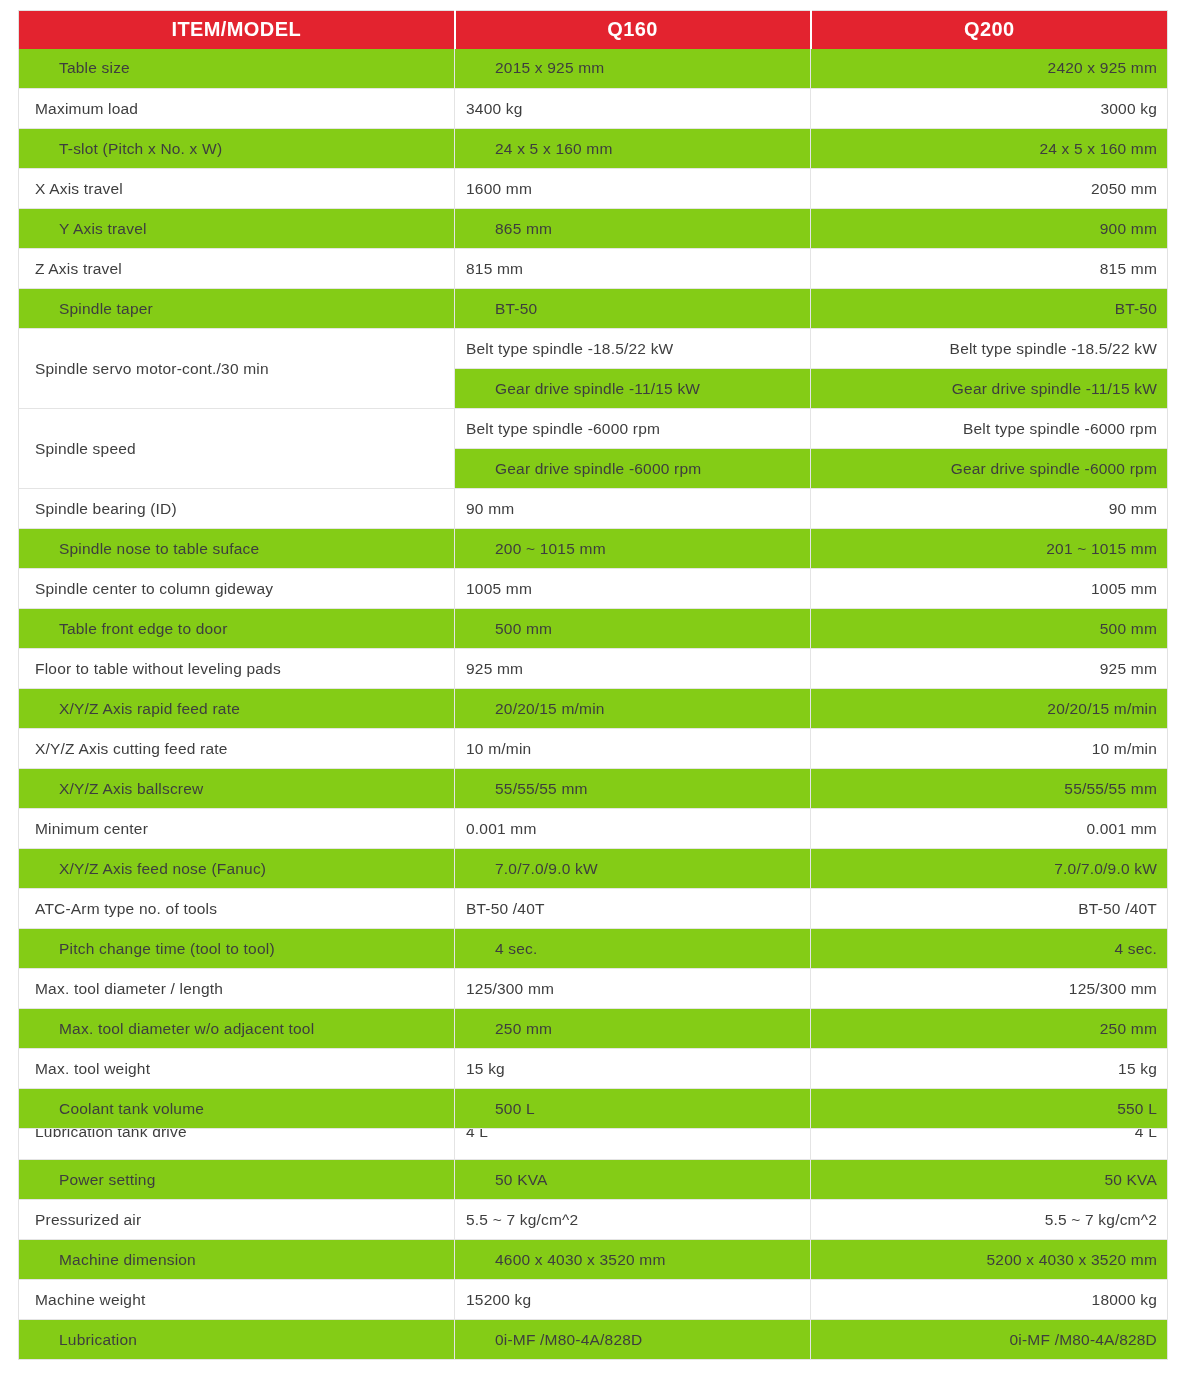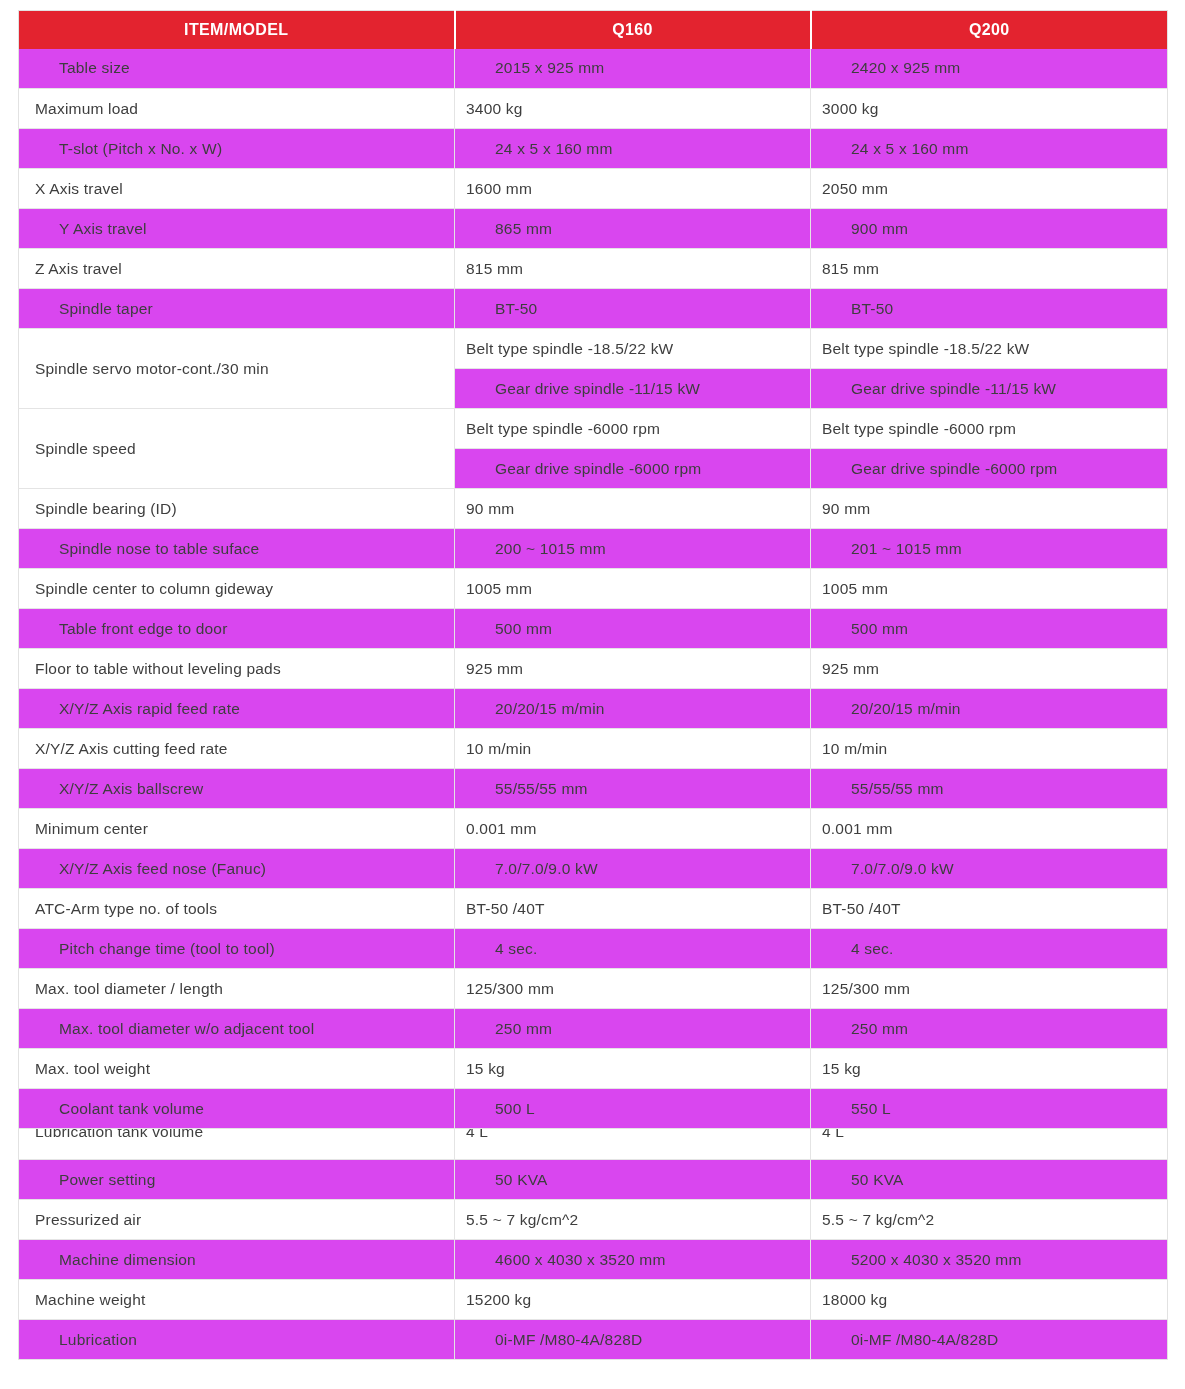--- a/index.html
+++ b/index.html
@@ -17,42 +17,42 @@
     width: 1149px;
     border: 1px solid #e2e2e2;
   }
   col.c-item  { width: 436px; }
   col.c-q160  { width: 356px; }
   col.c-q200  { width: 357px; }
 
   thead th {
     background: #e3232f;
     color: #ffffff;
-    font-size: 16px;
+    font-size: 20px;
     font-weight: bold;
     letter-spacing: 0.4px;
     height: 38px;
     text-align: center;
     vertical-align: middle;
     border-bottom: none;
   }
   thead th.sep { border-right: 2px solid #ffffff; }
 
   tbody td {
     height: 40px;
     vertical-align: middle;
     font-size: 15.5px;
     letter-spacing: 0.2px;
     color: #3e3e3e;
     border-bottom: 1px solid #e4e4e4;
     border-right: 1px solid #e4e4e4;
     background: #ffffff;
   }
-  tbody td:last-child { border-right: none; }
-  tbody tr.stripe td { background: #d946ef; padding-left: 40px; }
+  tbody td:last-child { border-right: none; text-align: right; }
+  tbody tr.stripe td { background: #84cc16; padding-left: 40px; }
   tbody td.span-cell { background: #ffffff !important; margin-top: 16px; }
 
   td.item-cell  { padding: 0 10px 0 16px; }
   td.value-cell { padding: 0 10px 0 11px; }
 
   .clipbox { overflow: hidden; }
   .cell-text { line-height: 20px; }
 
   
   tr.clipped td { height: 31px; vertical-align: top; padding-top: 0; }
@@ -522,21 +522,21 @@
           </td>
           <td class="value-cell">
             <div class="clipbox">
               <div class="cell-text">550 L</div>
             </div>
           </td>
         </tr>
         <tr class="plain clipped">
           <td class="item-cell">
             <div class="clipbox">
-              <div class="cell-text">Lubrication tank volume</div>
+              <div class="cell-text">Lubrication tank drive</div>
             </div>
           </td>
           <td class="value-cell">
             <div class="clipbox">
               <div class="cell-text">4 L</div>
             </div>
           </td>
           <td class="value-cell">
             <div class="clipbox">
               <div class="cell-text">4 L</div>

